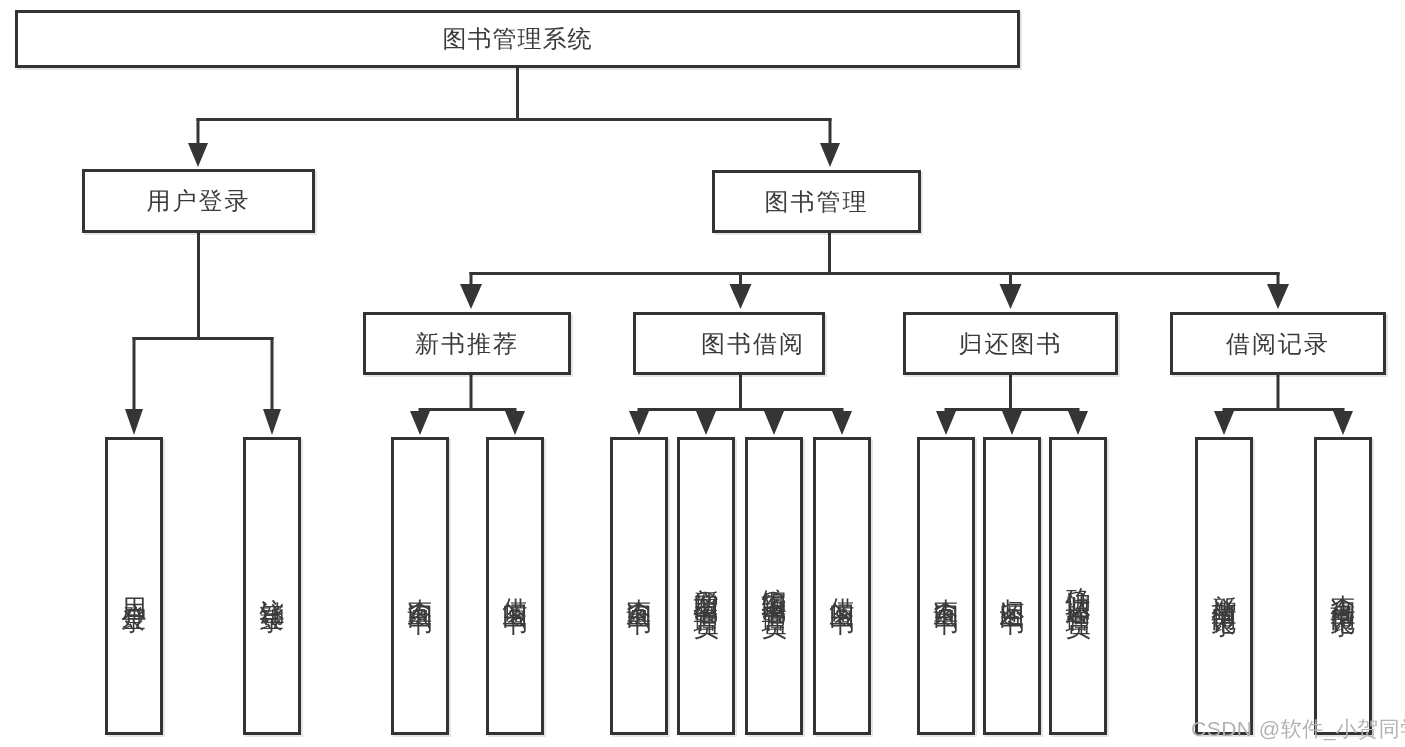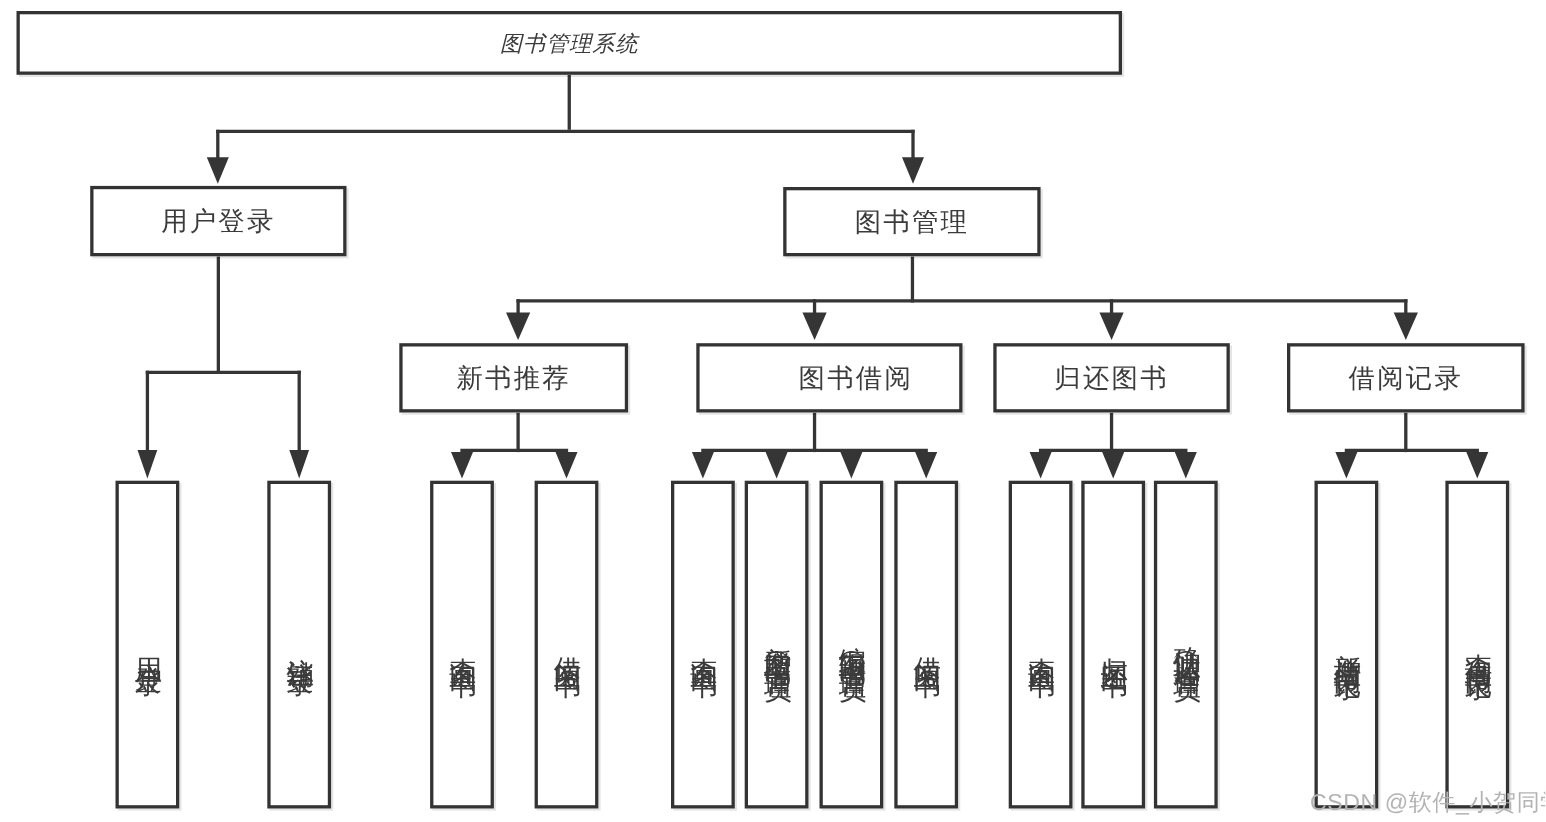--- a/index.html
+++ b/index.html
@@ -21,21 +21,21 @@
   svg.wires path{stroke:var(--line);stroke-width:3;fill:none;}
   svg.wires polygon{fill:var(--line);stroke:none;}
   .box{
     position:absolute;box-sizing:border-box;
     background:#fff;border:3px solid var(--box-border);
     display:flex;align-items:center;justify-content:center;
     color:var(--text);
     box-shadow:2px 2px 0 rgba(0,0,0,0.10);
     text-align:center;
   }
-  .h1{font-size:20px;letter-spacing:1px;font-style:italic;}
+  .h1{font-size:24px;letter-spacing:1px;}
   .h2{font-size:24px;letter-spacing:2px;}
   .v{
     writing-mode:vertical-rl;
     text-orientation:mixed;
     font-size:25px;letter-spacing:4px;
     line-height:1;
   }
   .watermark{
     position:absolute;left:1191px;top:715px;
     font-size:21px;letter-spacing:0.5px;
@@ -110,24 +110,24 @@
       <path d="M1278 375 V411"></path>
       <path d="M1222.5 409.5 H1344.5"></path>
       <polygon points="1214,411 1234,411 1224,435"></polygon>
       <polygon points="1333,411 1353,411 1343,435"></polygon>
     </g>
   </svg>
 
   <div class="box h1" style="left:15px;top:10px;width:1005px;height:58px;">图书管理系统</div>
 
   <div class="box h2" style="left:82px;top:169px;width:233px;height:64px;">用户登录</div>
-  <div class="box h2" style="left:712px;top:170px;width:234px;height:63px;">图书管理</div>
+  <div class="box h2" style="left:712px;top:170px;width:209px;height:63px;">图书管理</div>
 
   <div class="box h2" style="left:363px;top:312px;width:208px;height:63px;">新书推荐</div>
-  <div class="box h2" style="left:633px;top:312px;width:242px;height:63px;padding-left:48px;">图书借阅</div>
+  <div class="box h2" style="left:633px;top:312px;width:192px;height:63px;padding-left:48px;">图书借阅</div>
   <div class="box h2" style="left:903px;top:312px;width:215px;height:63px;">归还图书</div>
   <div class="box h2" style="left:1170px;top:312px;width:216px;height:63px;">借阅记录</div>
 
   <div class="box v" style="left:105px;top:437px;width:58px;height:298px;">用户登录</div>
   <div class="box v" style="left:243px;top:437px;width:58px;height:298px;">注销登录</div>
 
   <div class="box v" style="left:391px;top:437px;width:58px;height:298px;">查询图书</div>
   <div class="box v" style="left:486px;top:437px;width:58px;height:298px;">借阅图书</div>
 
   <div class="box v" style="left:610px;top:437px;width:58px;height:298px;">查询图书</div>

